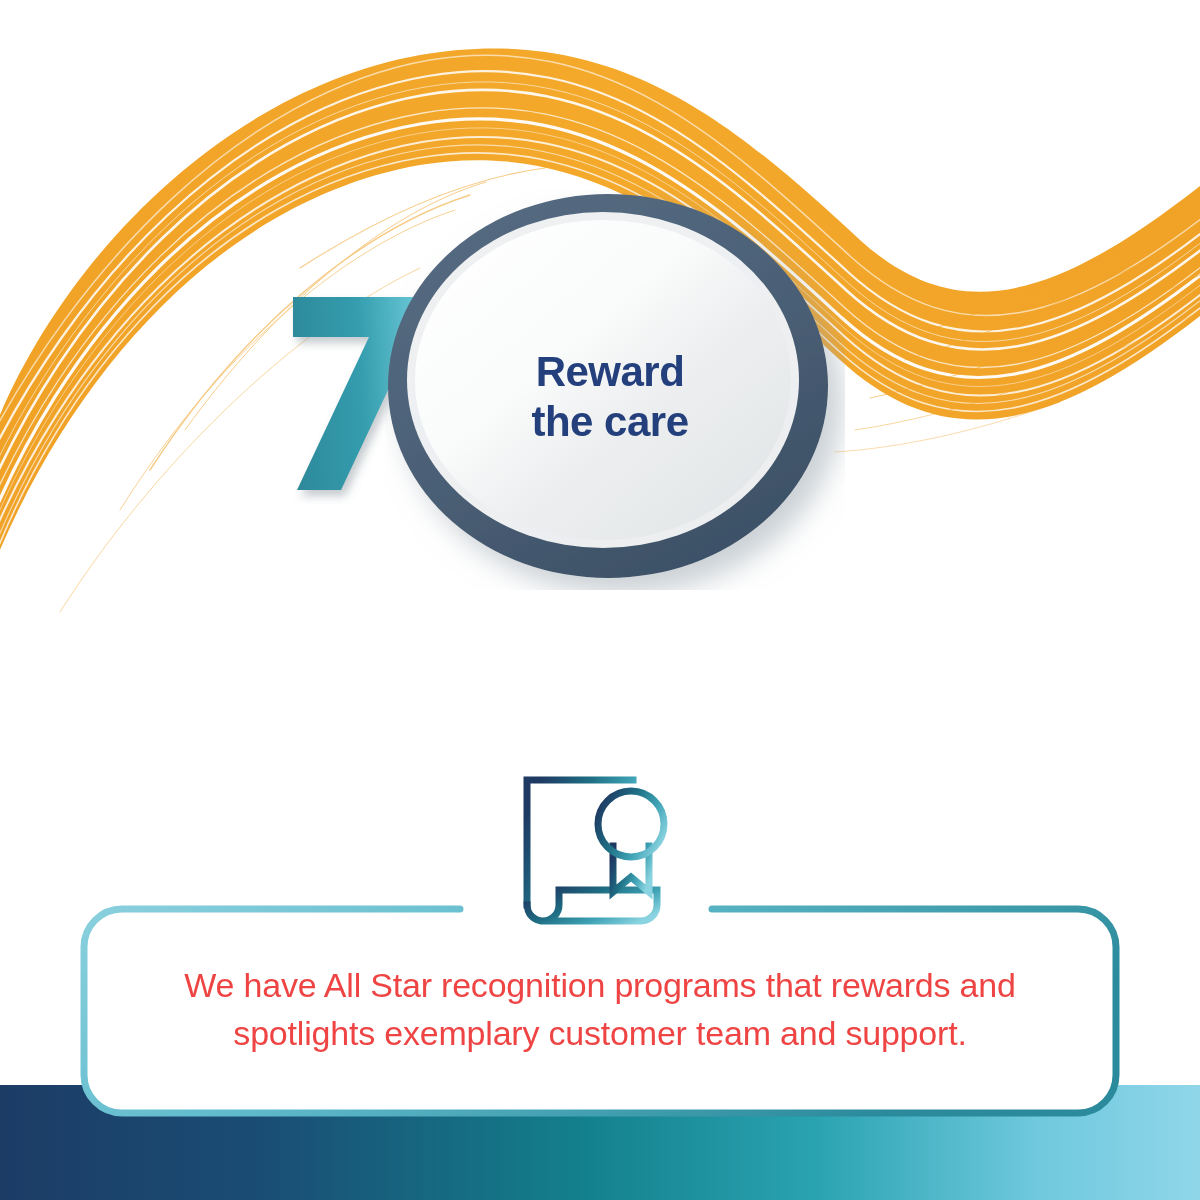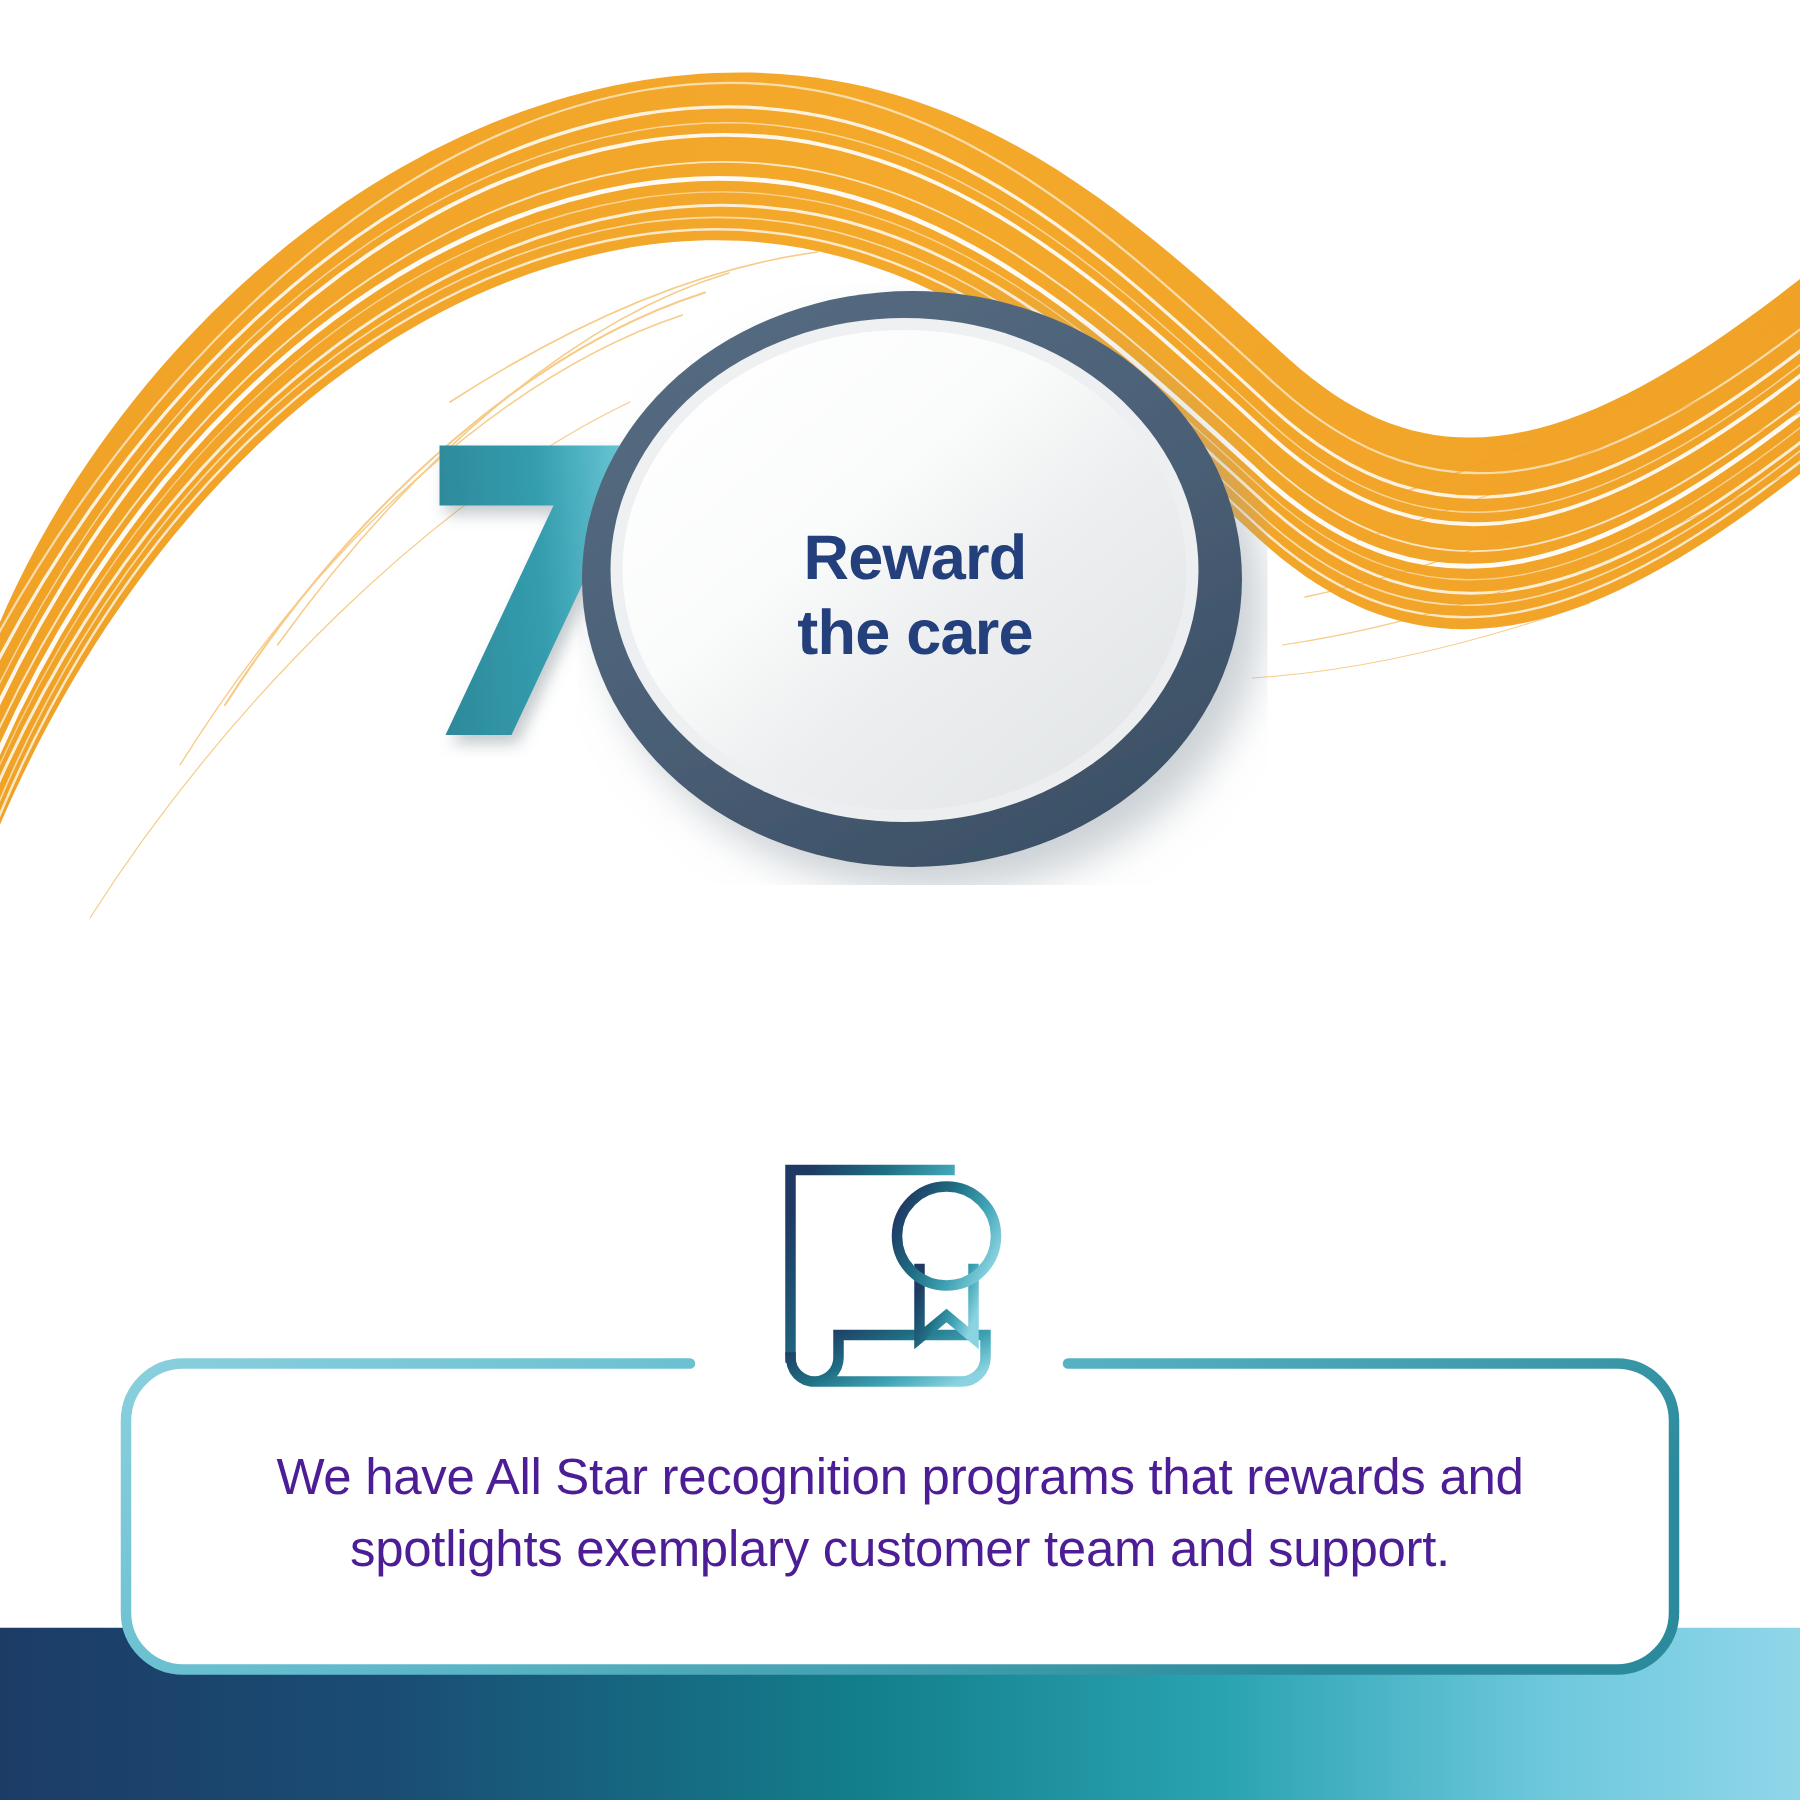--- a/index.html
+++ b/index.html
@@ -91,21 +91,21 @@
   }
   .card-text {
     position: absolute;
     left: 60px;
     top: 56px;
     width: 920px;
     text-align: center;
     font-family: "Liberation Sans", sans-serif;
     font-size: 34px;
     line-height: 1.42;
-    color: #4c1d95;
+    color: #ef4444;
     letter-spacing: -0.2px;
   }
 
   
   .bottom-bar {
     position: absolute;
     left: 0;
     top: 1085px;
     width: 1200px;
     height: 115px;

